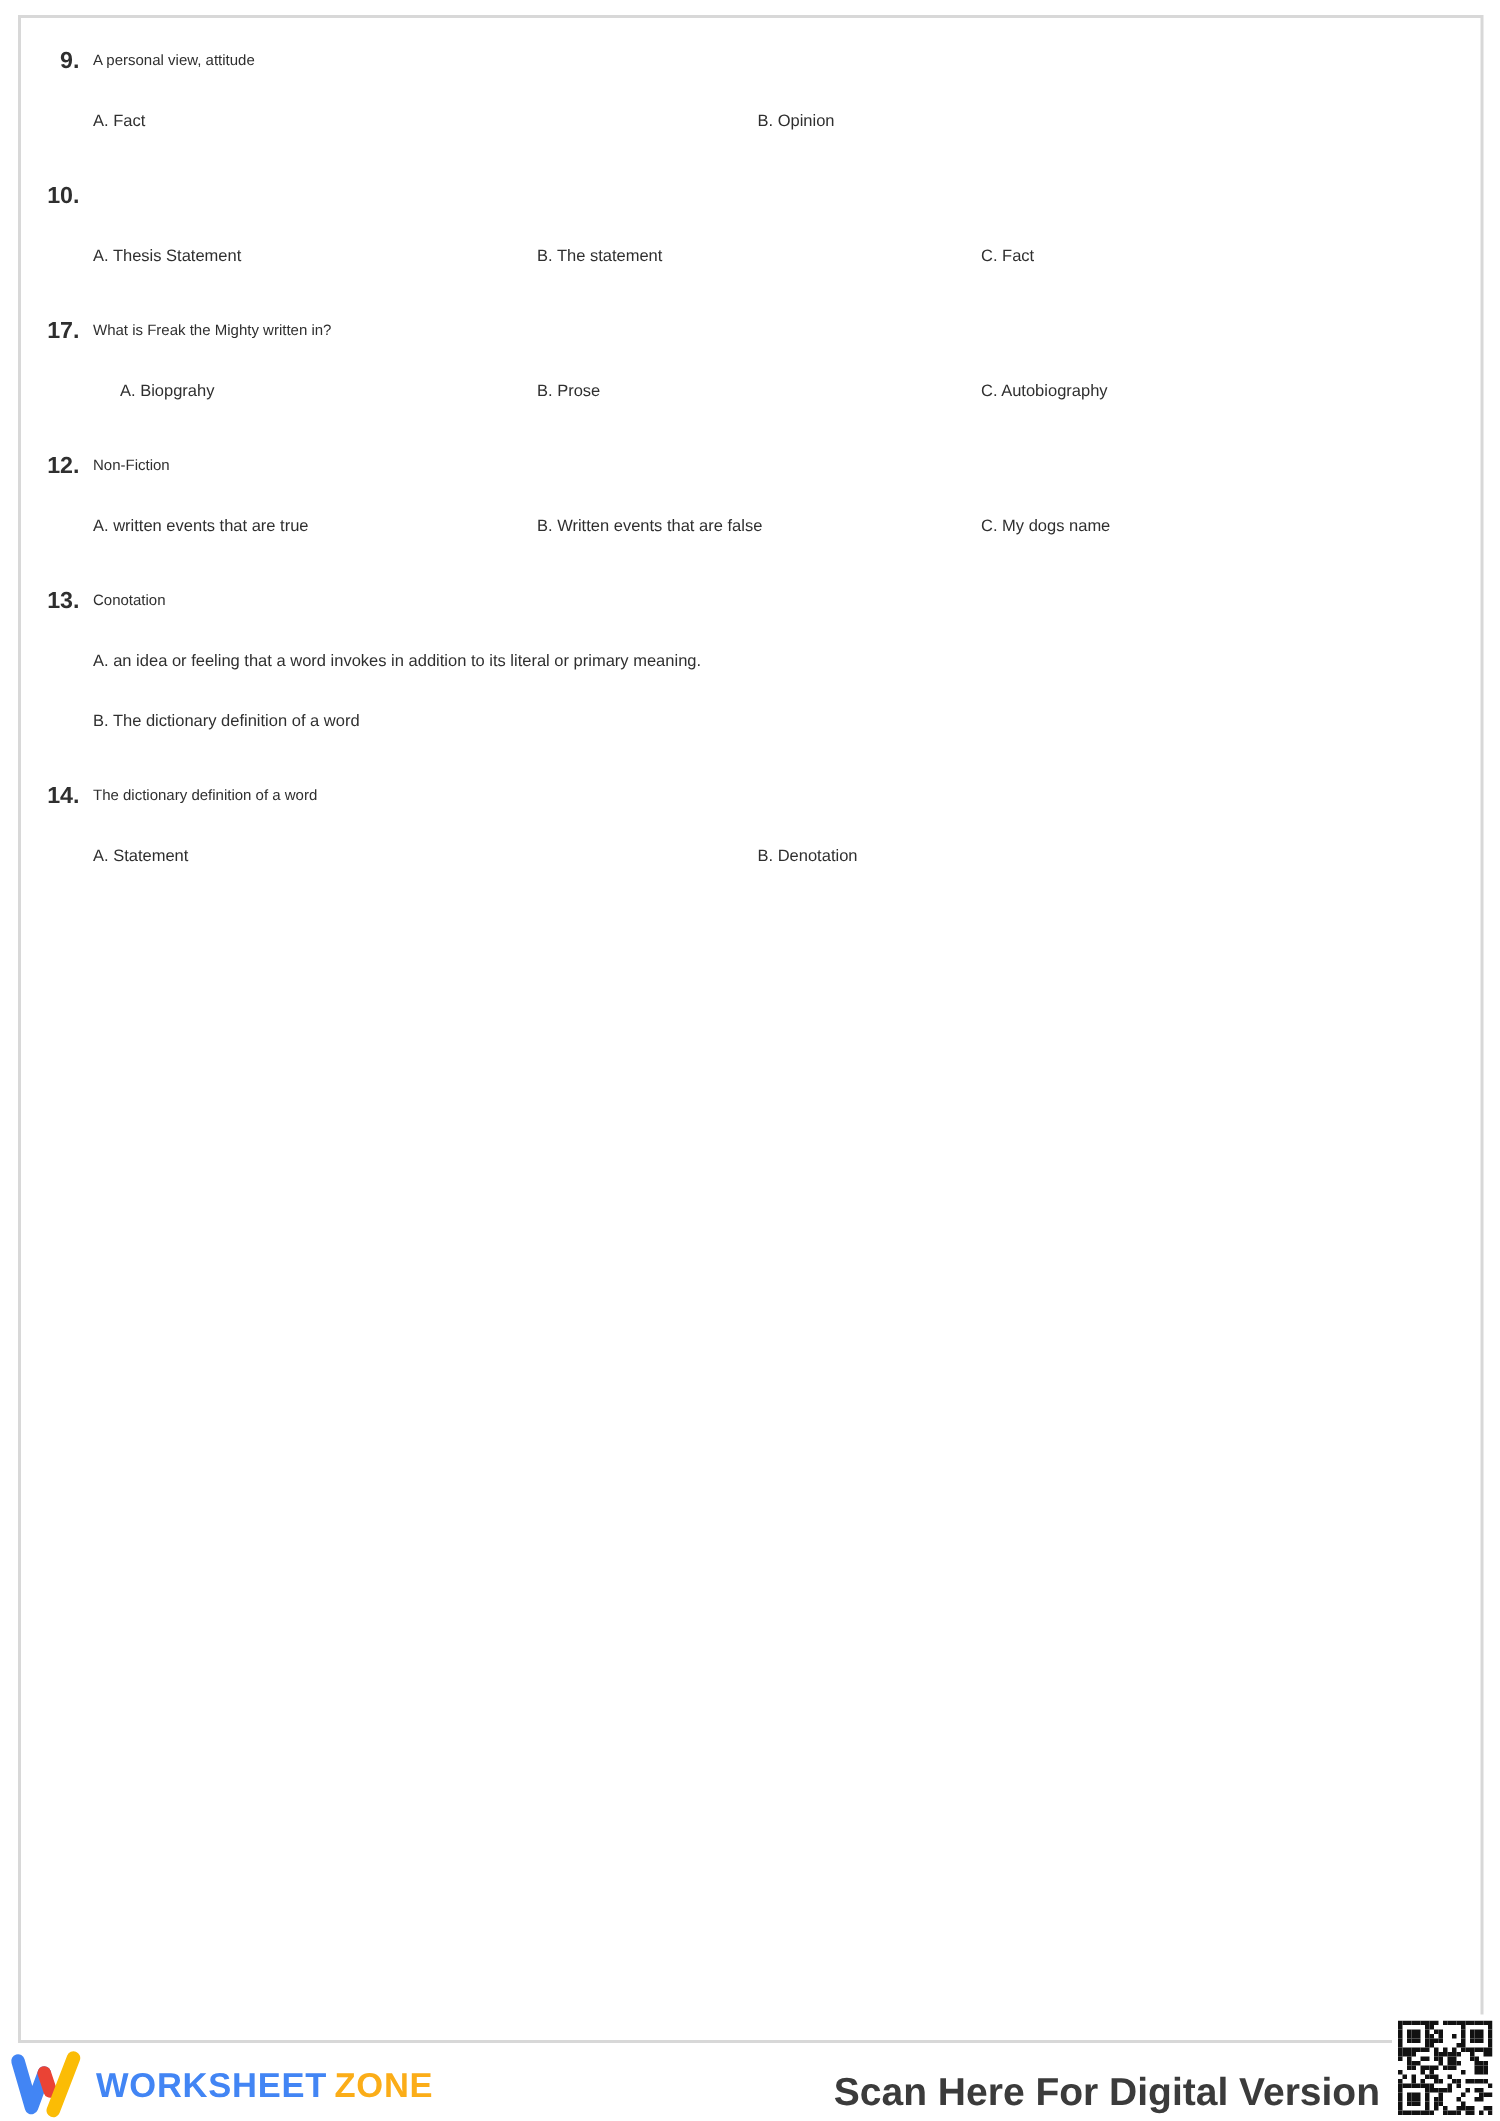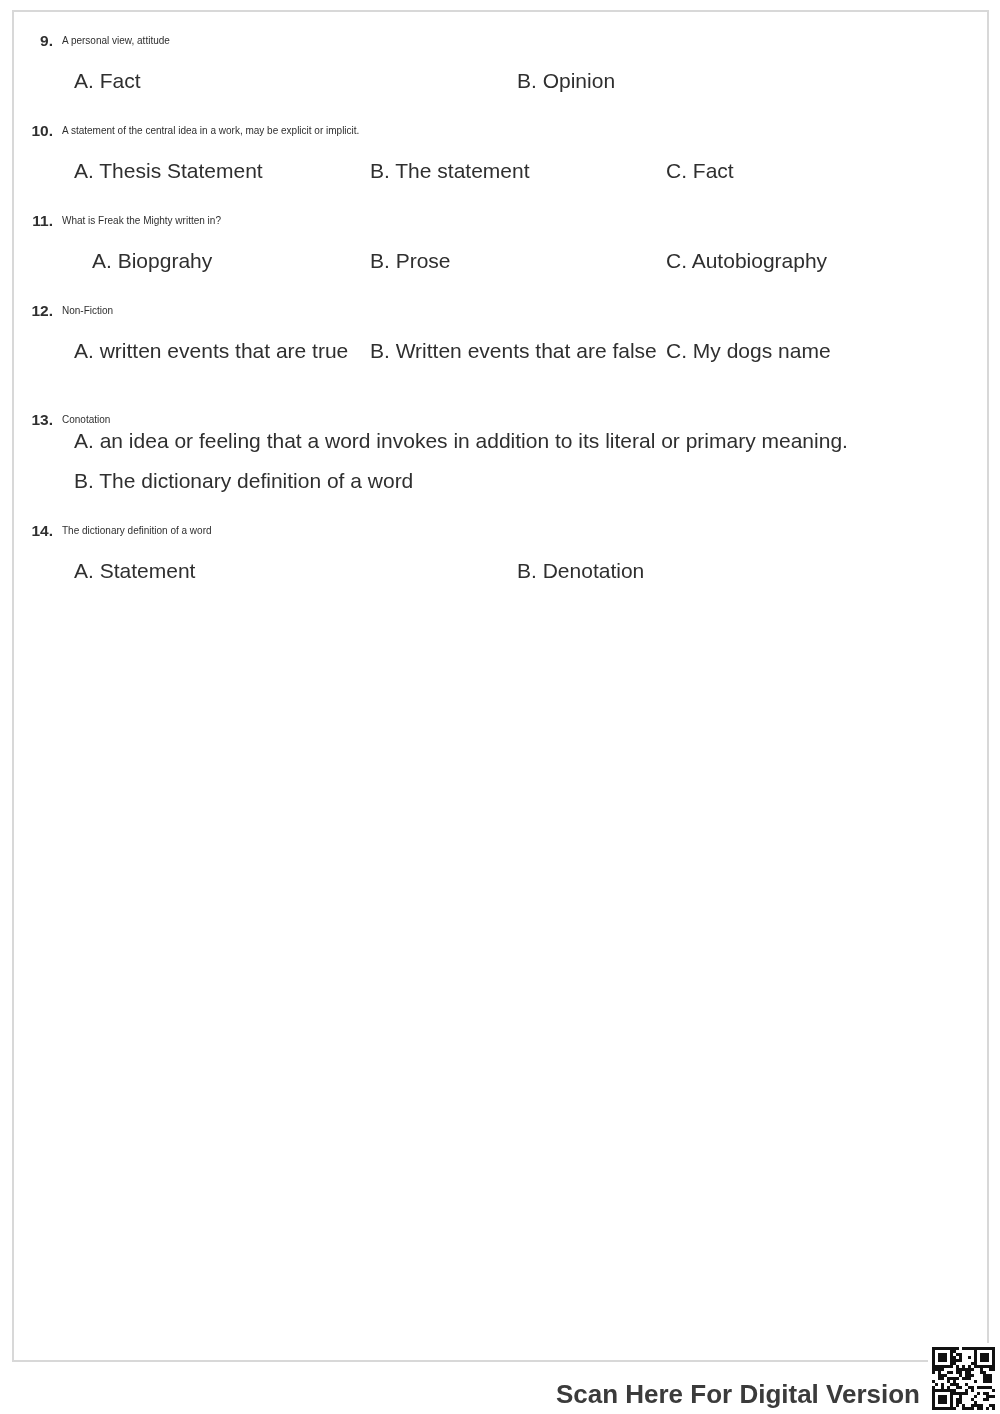--- a/index.html
+++ b/index.html
@@ -25,21 +25,21 @@
     text-align:right;font-weight:bold;
     font-size:15.5px;line-height:16px;white-space:nowrap;
   }
   .q-text{
     position:absolute;left:62px;
     font-size:10px;line-height:16px;white-space:nowrap;
   }
   .opt-row{position:absolute;left:62px;width:920px;height:20px;}
   .opt{
     position:absolute;top:0;
-    font-size:21px;line-height:16px;white-space:nowrap;margin-left:12px;
+    font-size:11px;line-height:16px;white-space:nowrap;
   }
   
   .footer{position:absolute;left:0;top:1340px;width:1000px;height:74px;}
   .brand{position:absolute;left:6px;top:26px;height:48px;display:flex;align-items:center;cursor:pointer;}
   .brand-mark{width:50px;height:46px;display:block;}
   .brand-text{margin-left:8px;font-weight:bold;font-size:23px;letter-spacing:0.5px;line-height:23px;}
   .brand-word1{color:#4285F4;}
   .brand-word2{color:#FBAD18;margin-left:5px;}
   .scan-text{
     position:absolute;right:80px;top:40px;
@@ -64,66 +64,73 @@
       <div class="q-head" style="top: 33px;">
         <span class="q-num">9.</span>
         <span class="q-text">A personal view, attitude</span>
       </div>
       <div class="opt-row" style="top: 73px;">
         <span class="opt" style="left: 0px;">A. Fact</span>
         <span class="opt" style="left: 443px;">B. Opinion</span>
       </div>
       <div class="q-head" style="top: 123px;">
         <span class="q-num">10.</span>
-        <span class="q-text">A statement of the central idea in a work, may be explicit or implicit.</span>
       </div>
       <div class="opt-row" style="top: 163px;">
         <span class="opt" style="left: 0px;">A. Thesis Statement</span>
         <span class="opt" style="left: 296px;">B. The statement</span>
         <span class="opt" style="left: 592px;">C. Fact</span>
       </div>
       <div class="q-head" style="top: 213px;">
-        <span class="q-num">11.</span>
+        <span class="q-num">17.</span>
         <span class="q-text">What is Freak the Mighty written in?</span>
       </div>
       <div class="opt-row" style="top: 253px;">
         <span class="opt" style="left: 18px;">A. Biopgrahy</span>
         <span class="opt" style="left: 296px;">B. Prose</span>
         <span class="opt" style="left: 592px;">C. Autobiography</span>
       </div>
       <div class="q-head" style="top: 303px;">
         <span class="q-num">12.</span>
         <span class="q-text">Non-Fiction</span>
       </div>
       <div class="opt-row" style="top: 343px;">
         <span class="opt" style="left: 0px;">A. written events that are true</span>
         <span class="opt" style="left: 296px;">B. Written events that are false</span>
         <span class="opt" style="left: 592px;">C. My dogs name</span>
       </div>
-      <div class="q-head" style="top: 412px;">
+      <div class="q-head" style="top: 393px;">
         <span class="q-num">13.</span>
         <span class="q-text">Conotation</span>
       </div>
       <div class="opt-row" style="top: 433px;">
         <span class="opt" style="left: 0px;">A. an idea or feeling that a word invokes in addition to its literal or primary meaning.</span>
       </div>
       <div class="opt-row" style="top: 473px;">
         <span class="opt" style="left: 0px;">B. The dictionary definition of a word</span>
       </div>
       <div class="q-head" style="top: 523px;">
         <span class="q-num">14.</span>
         <span class="q-text">The dictionary definition of a word</span>
       </div>
       <div class="opt-row" style="top: 563px;">
         <span class="opt" style="left: 0px;">A. Statement</span>
         <span class="opt" style="left: 443px;">B. Denotation</span>
       </div>
     </div>
 
   <div class="footer">
+    <div class="brand">
+      <svg class="brand-mark" viewBox="0 0 50 46" xmlns="http://www.w3.org/2000/svg">
+        <path d="M6 7 L15 38 L23.5 15" fill="none" stroke="#4285F4" stroke-width="9" stroke-linecap="round" stroke-linejoin="round"></path>
+        <path d="M23.5 15 L27.5 27" fill="none" stroke="#EA4335" stroke-width="9" stroke-linecap="round"></path>
+        <path d="M43 5 L29.5 40" fill="none" stroke="#FBBC05" stroke-width="9" stroke-linecap="round"></path>
+      </svg>
+      <span class="brand-text"><span class="brand-word1">WORKSHEET</span><span class="brand-word2">ZONE</span></span>
+    </div>
 
     <div class="scan-text">Scan Here For Digital Version</div>
 
     <div class="qr-box" id="qr-box">
         <svg width="63" height="63" viewBox="0 0 63 63" xmlns="http://www.w3.org/2000/svg" fill="#111111">
           <rect x="0" y="0" width="3" height="3"></rect>
           <rect x="3" y="0" width="3" height="3"></rect>
           <rect x="6" y="0" width="3" height="3"></rect>
           <rect x="9" y="0" width="3" height="3"></rect>
           <rect x="12" y="0" width="3" height="3"></rect>

